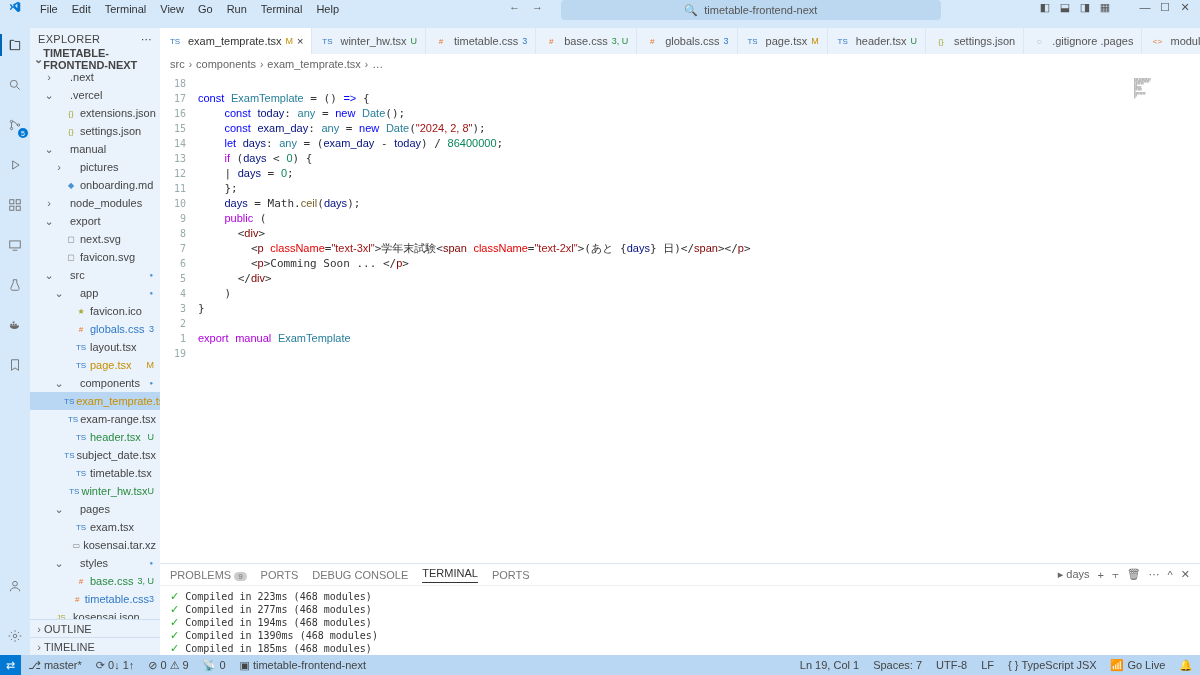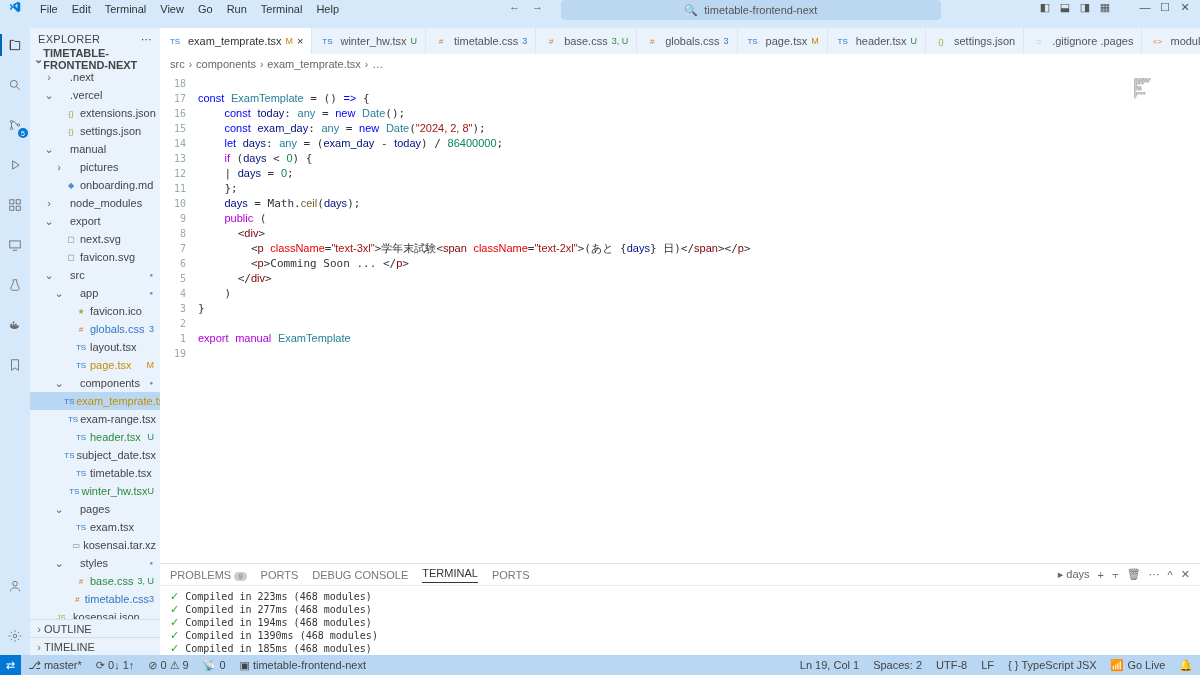--- a/index.html
+++ b/index.html
@@ -457,20 +457,20 @@
 
 <div class="status">
   <div class="remote">⇄</div>
   <div class="cell">⎇ <span>master*</span></div>
   <div class="cell">⟳ <span>0↓ 1↑</span></div>
   <div class="cell">⊘ <span>0</span> ⚠ <span>9</span></div>
   <div class="cell">📡 <span>0</span></div>
   <div class="cell">▣ <span>timetable-frontend-next</span></div>
   <div class="right">
     <div class="cell">Ln 19, Col 1</div>
-    <div class="cell">Spaces: 2</div>
+    <div class="cell">Spaces: 7</div>
     <div class="cell">UTF-8</div>
     <div class="cell">LF</div>
     <div class="cell">{ } <span>TypeScript JSX</span></div>
     <div class="cell">📶 <span>Go Live</span></div>
     <div class="cell">🔔</div>
   </div>
 </div>
 
 </body></html>

